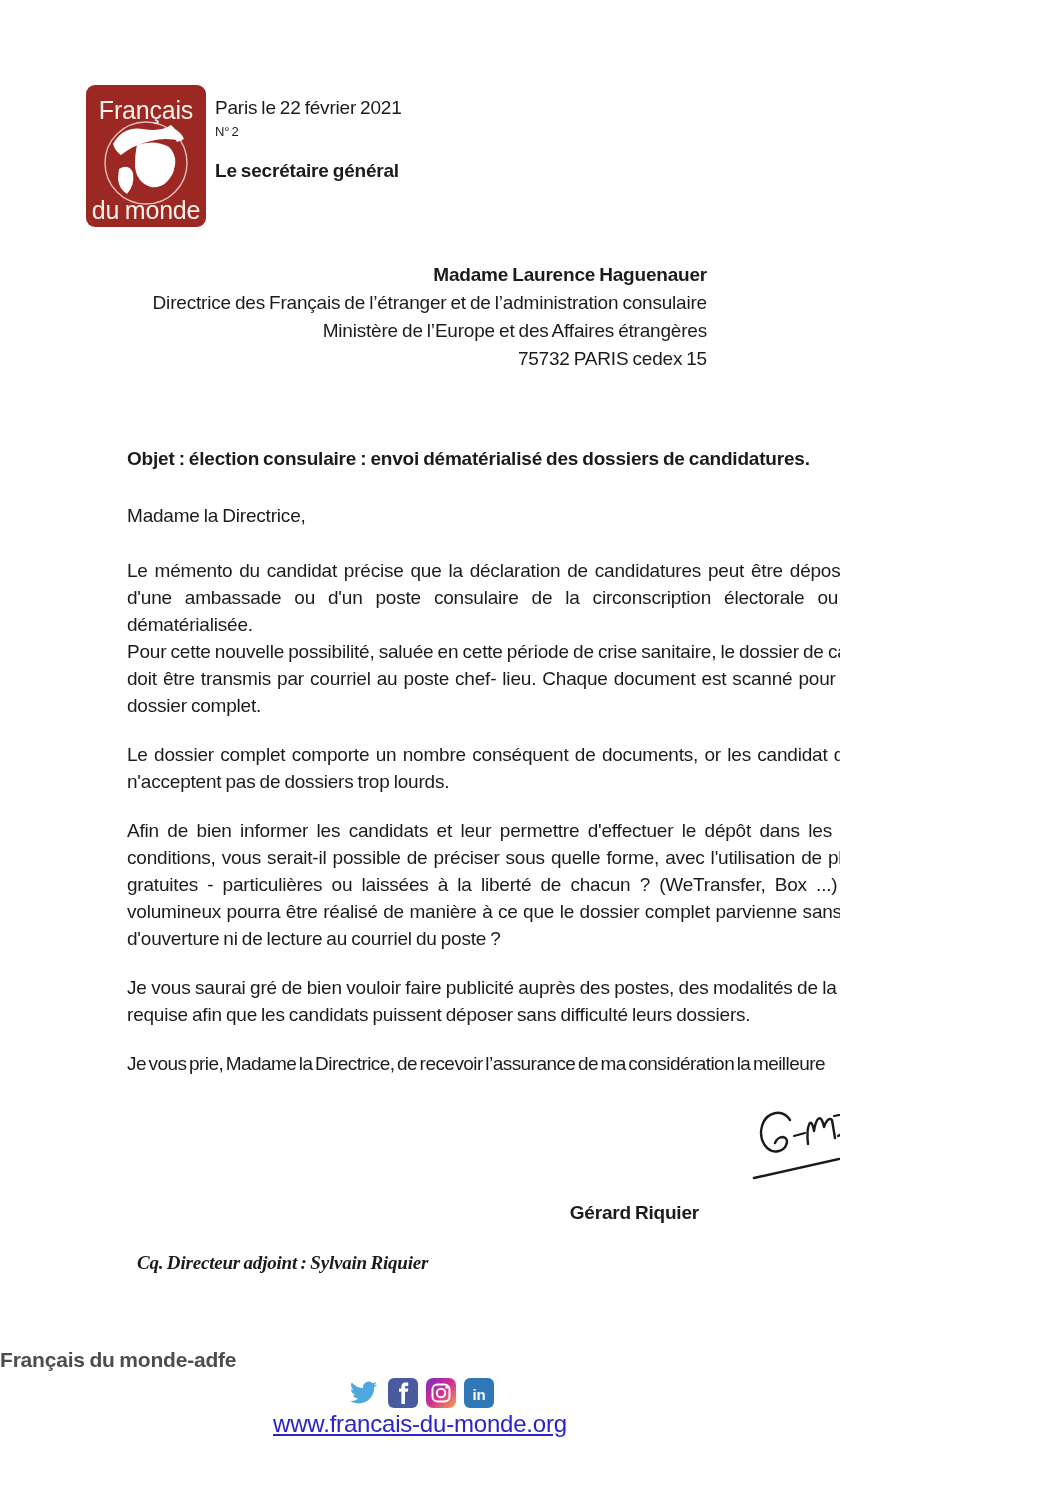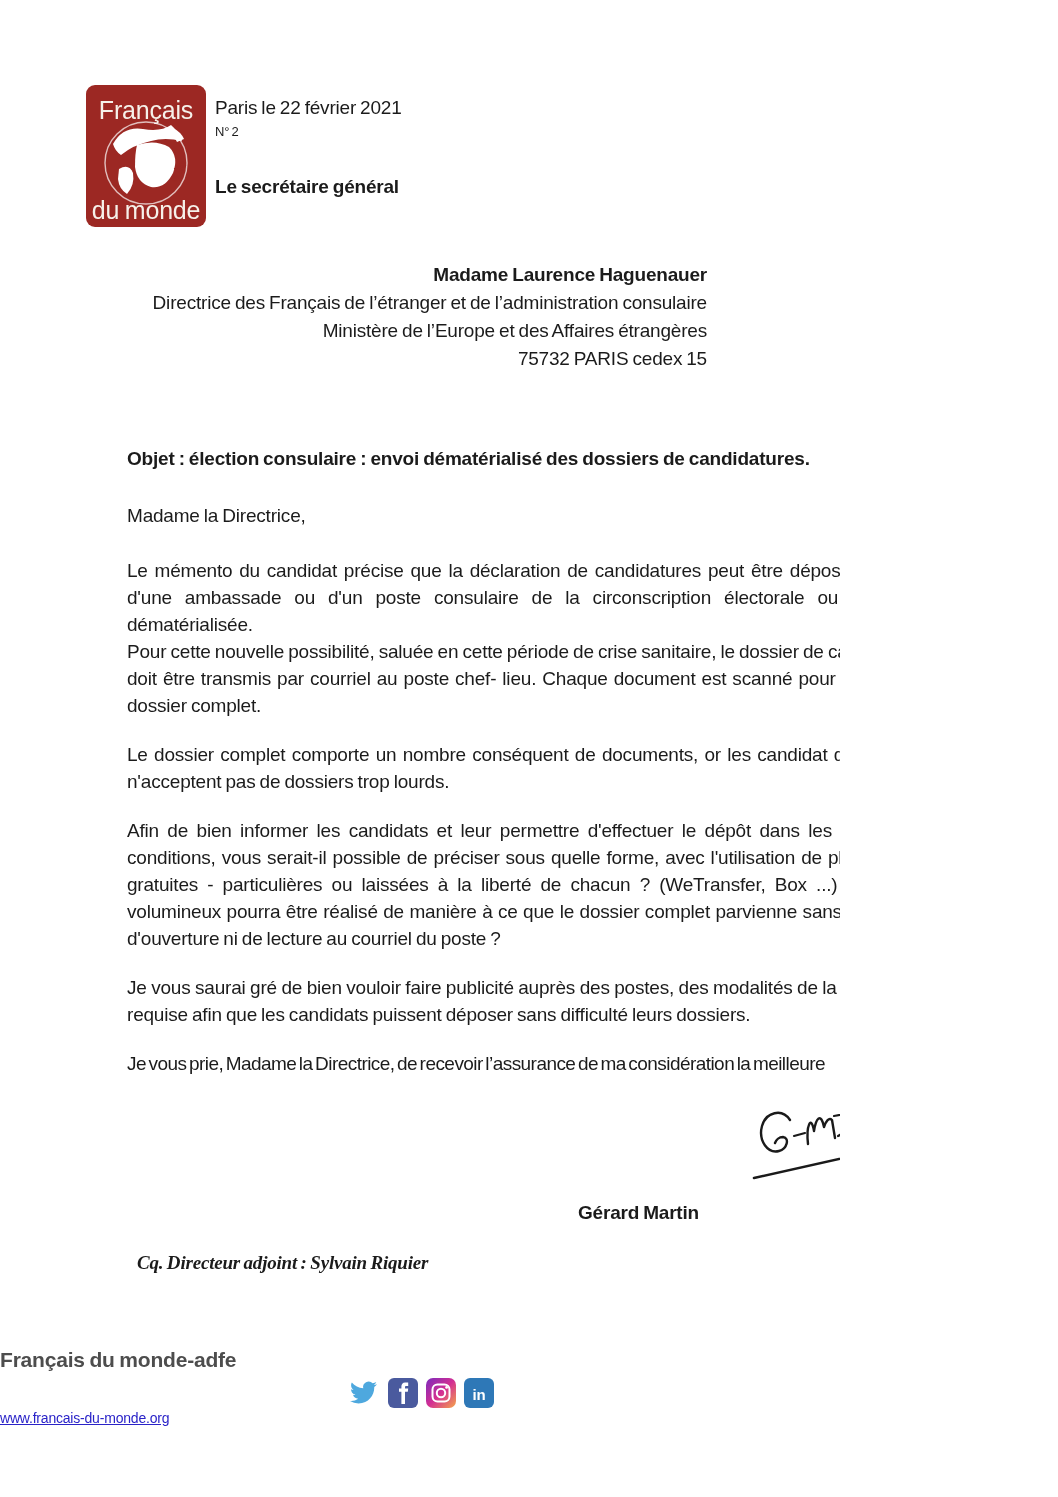--- a/index.html
+++ b/index.html
@@ -15,21 +15,21 @@
     letter-spacing: -0.2px;
     word-spacing: -1px;
   }
 
   
   .logo { position: absolute; left: 85px; top: 84px; width: 122px; height: 144px; }
 
   
   .hdr-date  { position: absolute; left: 215px; top: 97px;  font-size: 19px; }
   .hdr-ref   { position: absolute; left: 215px; top: 124px; font-size: 13px; }
-  .hdr-title { position: absolute; left: 215px; top: 176px; font-size: 19px; font-weight: bold; }
+  .hdr-title { position: absolute; left: 215px; top: 160px; font-size: 19px; font-weight: bold; }
 
   
   .recipient {
     position: absolute; right: 133px; top: 261px;
     text-align: right; font-size: 19px; line-height: 28px;
   }
   .recipient .r-bold { font-weight: bold; }
 
   
   .body {
@@ -51,21 +51,21 @@
     position: absolute; top: 1348px; left: 0; width: 100%;
     text-align: left; font-size: 21px; font-weight: bold; color: #4d4d4d;
   }
   .social-row {
     position: absolute; top: 1377px; left: 0; width: 100%;
     display: flex; justify-content: center; align-items: center; gap: 8px; height: 31px;
   }
   .social-row svg { display: block; }
   .footer-url {
     position: absolute; top: 1410px; left: 0; width: 100%;
-    text-align: left; font-size: 14px; text-decoration: underline;
+    text-align: center; font-size: 24px; text-decoration: underline;
   }
   .footer-url a { color: #2a23c8; text-decoration: underline; }
 </style>
 </head>
 <body>
 
 <div class="sheet">
 
   <svg class="logo" viewBox="0 0 122 144" xmlns="http://www.w3.org/2000/svg">
     <rect x="1" y="1" width="120" height="142" rx="9" fill="#9c2823"></rect>
@@ -113,21 +113,21 @@
       <path stroke-width="2.2" d="M92,40 C96,38 99,34 100,30"></path>
       <path stroke-width="2.2" d="M88,20 L124,13"></path>
       <path stroke-width="2.2" d="M104,26 C105,32 107,36 111,34 C114,32 116,27 117,23"></path>
       <path stroke-width="2.2" d="M126,22 C127,26 129,29 132,27 C135,25 136,21 137,19 C137,23 139,26 142,24"></path>
       <path stroke-width="2.2" d="M150,26 L155,24"></path>
       <path stroke-width="2.6" d="M8,82 L160,48"></path>
       <path stroke-width="2.2" d="M163,40 L168,38"></path>
     </g>
   </svg>
 
-  <div class="signatory">Gérard Martin</div>
+  <div class="signatory">Gérard Riquier</div>
 
   <div class="cc-line">Cq. Directeur adjoint : Sylvain Riquier</div>
 
   <div class="footer-title">Français du monde-adfe</div>
 
   <div class="social-row">
     <svg width="33" height="27" viewBox="0 0 24 24">
       <path fill="#4ea8de" d="M23.953 4.57a10 10 0 01-2.825.775 4.958 4.958 0 002.163-2.723c-.951.555-2.005.959-3.127 1.184a4.92 4.92 0 00-8.384 4.482C7.69 8.095 4.067 6.13 1.64 3.162a4.822 4.822 0 00-.666 2.475c0 1.71.87 3.213 2.188 4.096a4.904 4.904 0 01-2.228-.616v.06a4.923 4.923 0 003.946 4.827 4.996 4.996 0 01-2.212.085 4.936 4.936 0 004.604 3.417 9.867 9.867 0 01-6.102 2.105c-.39 0-.779-.023-1.17-.067a13.995 13.995 0 007.557 2.209c9.053 0 13.998-7.496 13.998-13.985 0-.21 0-.42-.015-.63A9.935 9.935 0 0024 4.59z"></path>
     </svg>
     <svg width="30" height="30" viewBox="0 0 30 30">

